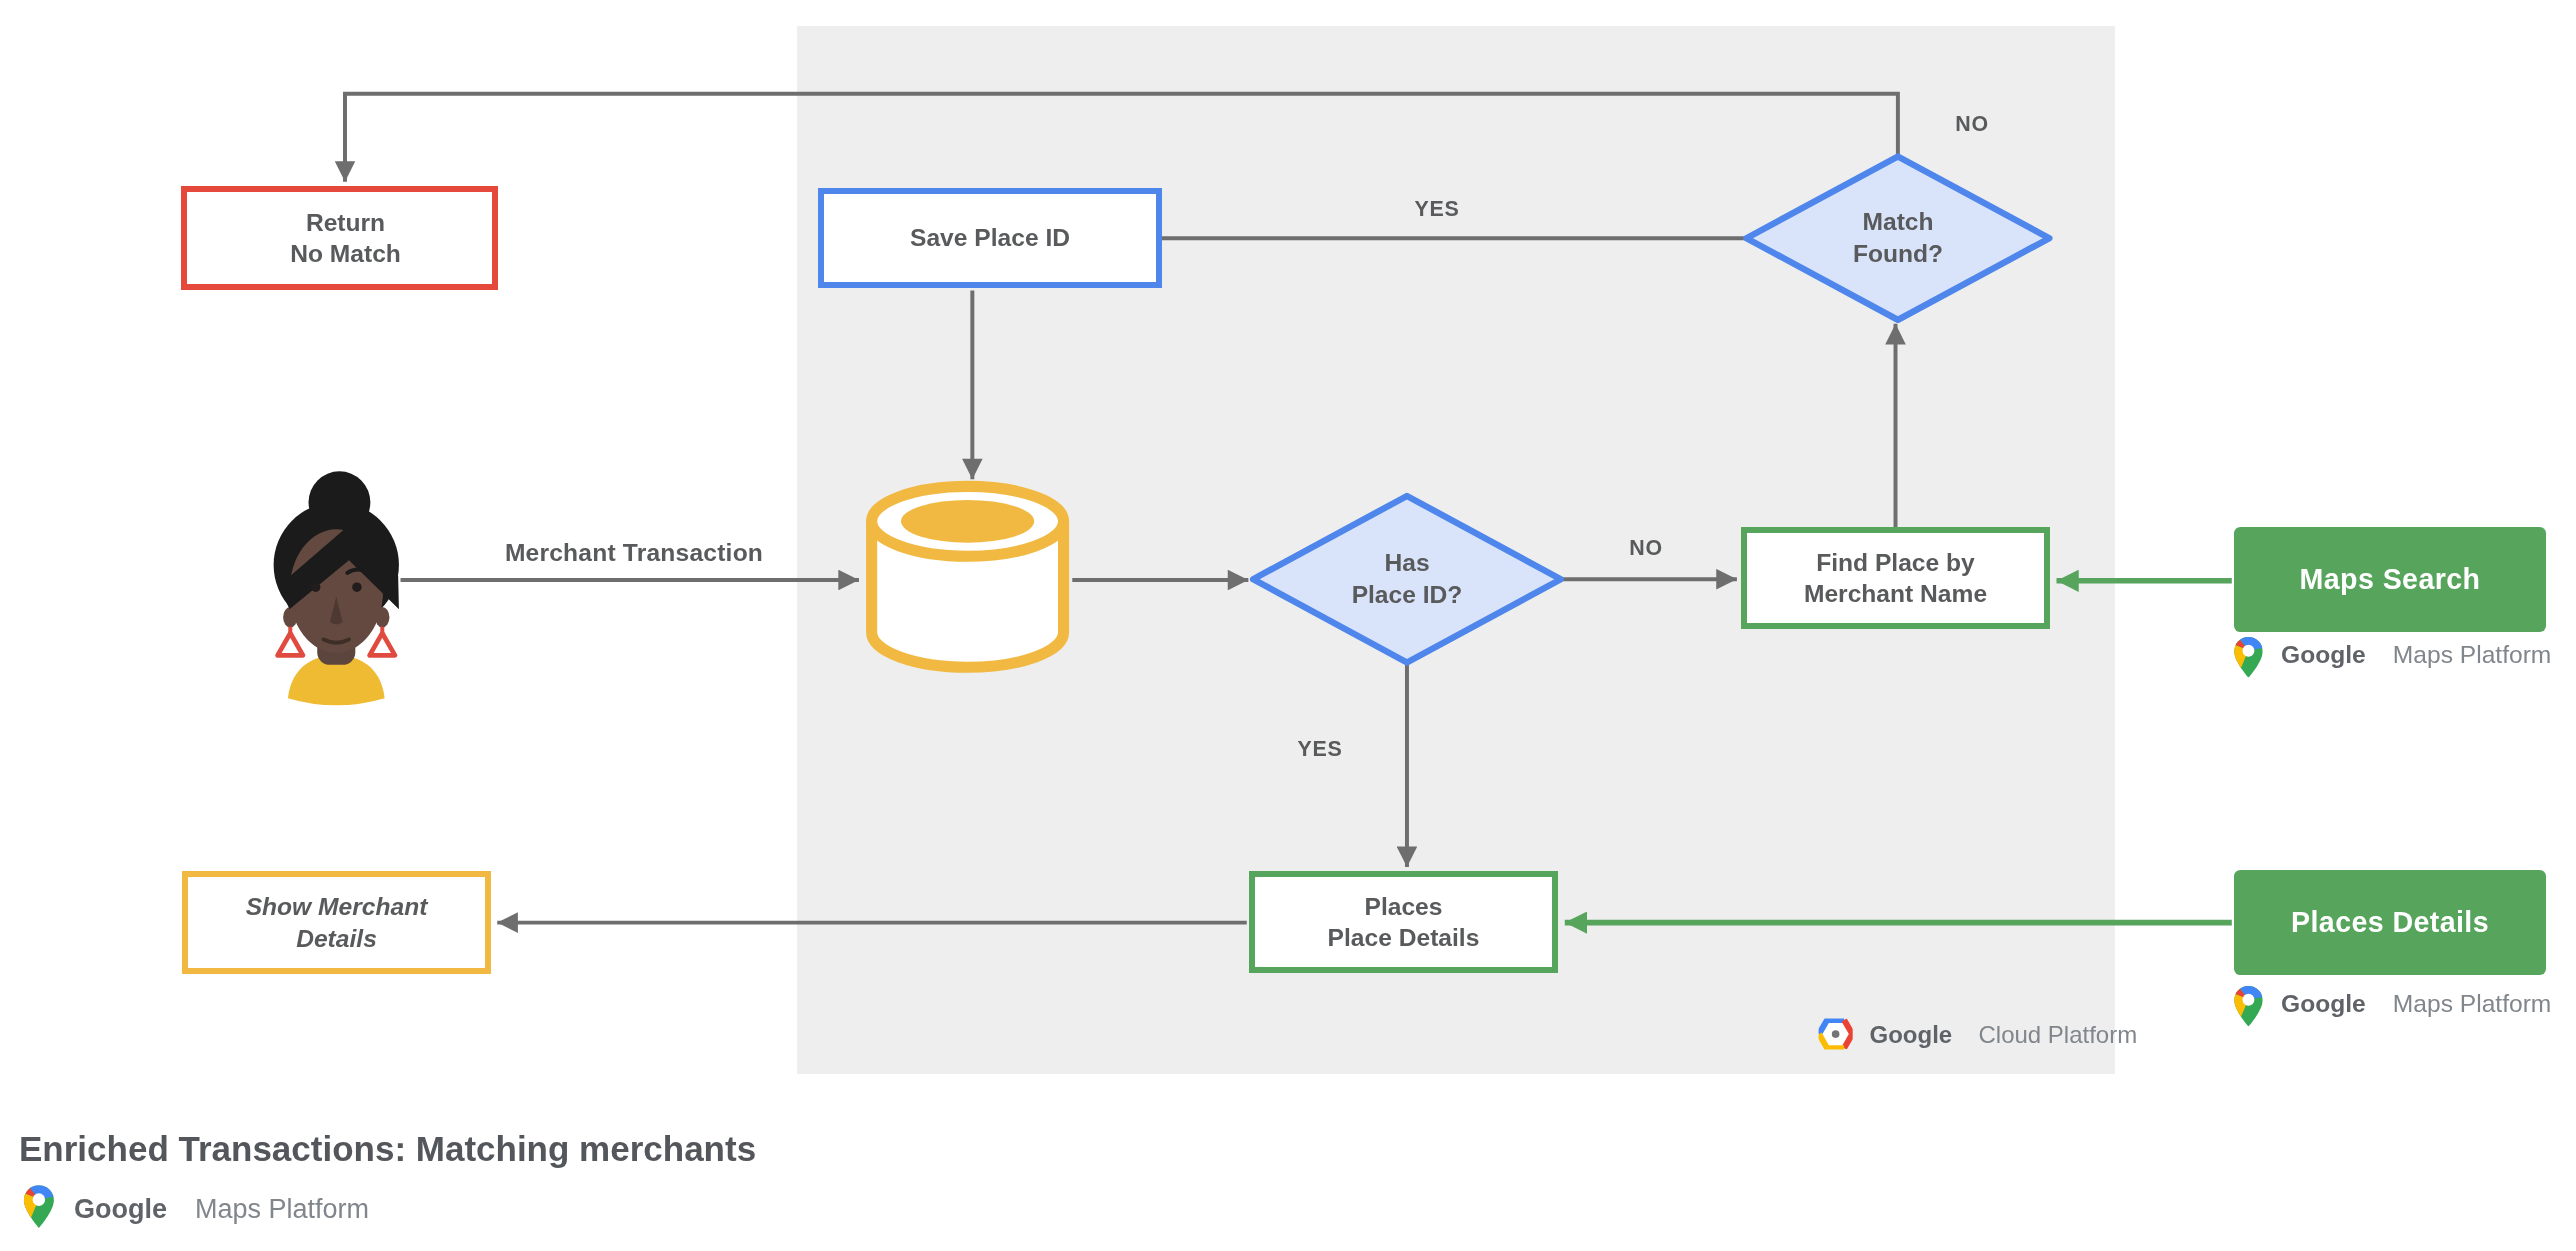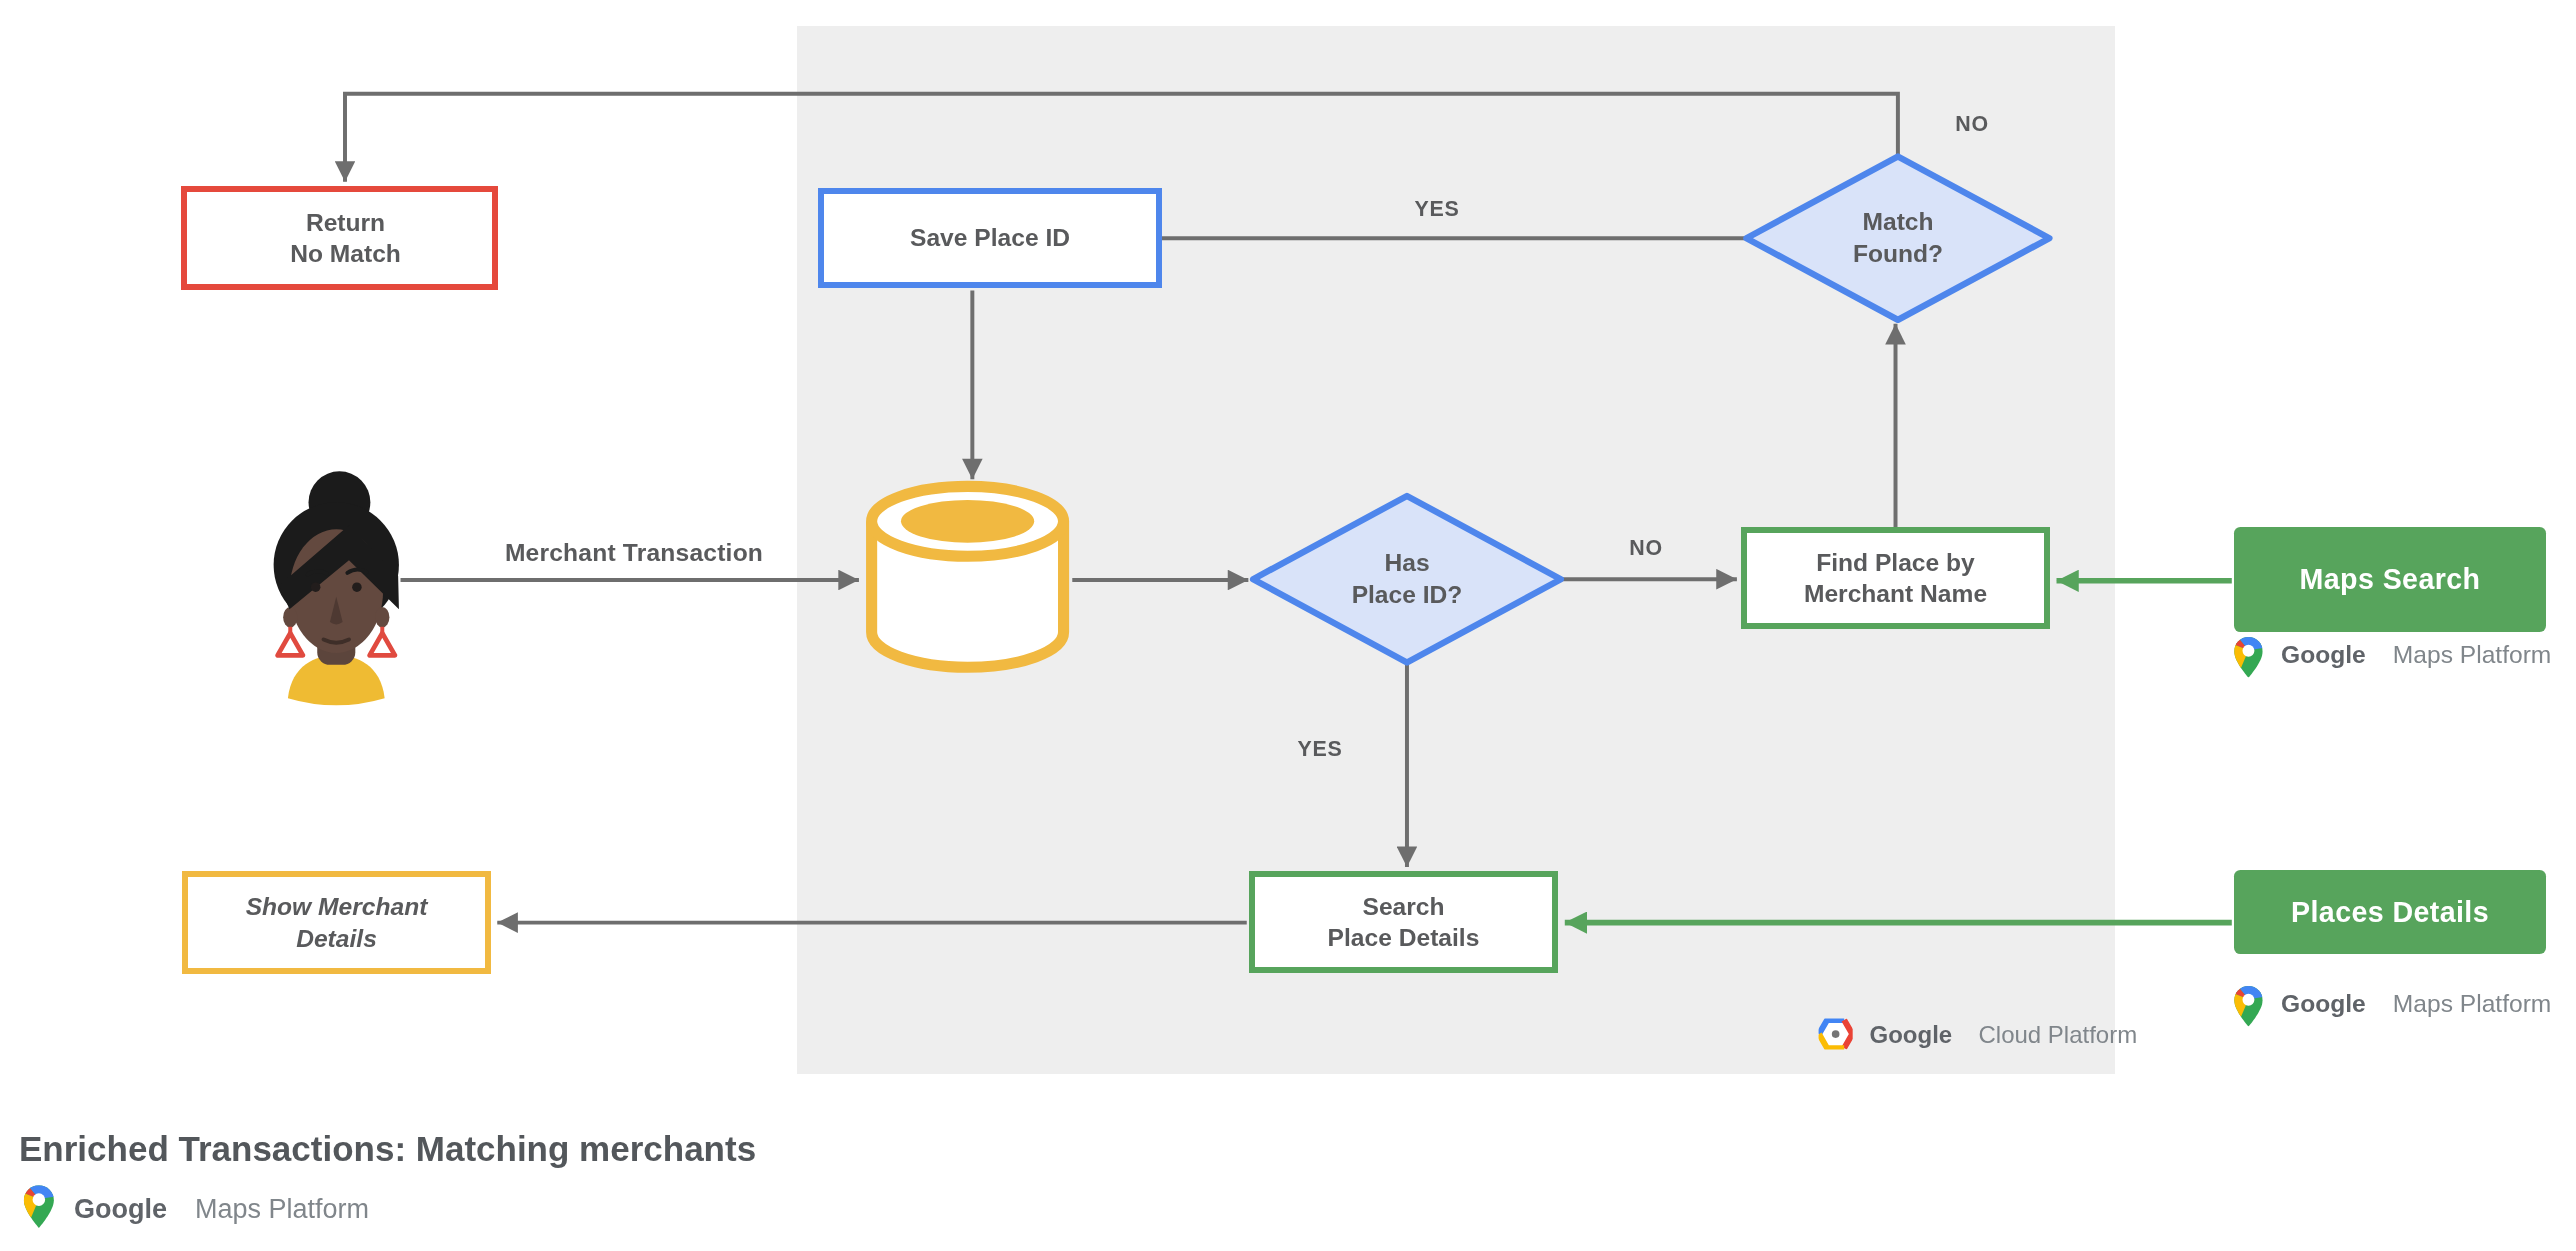--- a/index.html
+++ b/index.html
@@ -142,21 +142,21 @@
     <div class="node b-blue" style="left:818px;top:188px;width:344px;height:100px;">
       <span>Save Place ID</span>
     </div>
 
     <div class="node b-green" style="left:1741px;top:527px;width:309px;height:102px;">
       <span>Find Place by</span>
       <span>Merchant Name</span>
     </div>
 
     <div class="node b-green" style="left:1249px;top:871px;width:309px;height:102px;">
-      <span>Search</span>
+      <span>Places</span>
       <span>Place Details</span>
     </div>
 
     <div class="node b-yellow" style="left:182px;top:871px;width:309px;height:103px;">
       <span>Show Merchant</span>
       <span>Details</span>
     </div>
 
 
     <div class="ghost" style="left:1288px;top:535px;width:238px;height:87px;align-items:center;">
@@ -165,21 +165,21 @@
     </div>
 
     <div class="ghost" style="left:1779px;top:194px;width:238px;height:87px;">
       <span>Match</span>
       <span>Found?</span>
     </div>
 
     <div class="api" style="top:527px;height:105px;">
       <span>Maps Search</span>
     </div>
-    <div class="api" style="top:870px;height:84px;text-align:center;">
+    <div class="api" style="top:870px;height:105px;text-align:center;">
       <span>Places Details</span>
     </div>
 
     <div class="edge-label big" style="left:634px;top:553px;">Merchant Transaction</div>
     <div class="edge-label" style="left:1437px;top:209px;">YES</div>
     <div class="edge-label" style="left:1972px;top:124px;">NO</div>
     <div class="edge-label" style="left:1646px;top:548px;">NO</div>
     <div class="edge-label" style="left:1320px;top:749px;">YES</div>
 
     <div class="badge" style="left:2270px;top:641px;">

